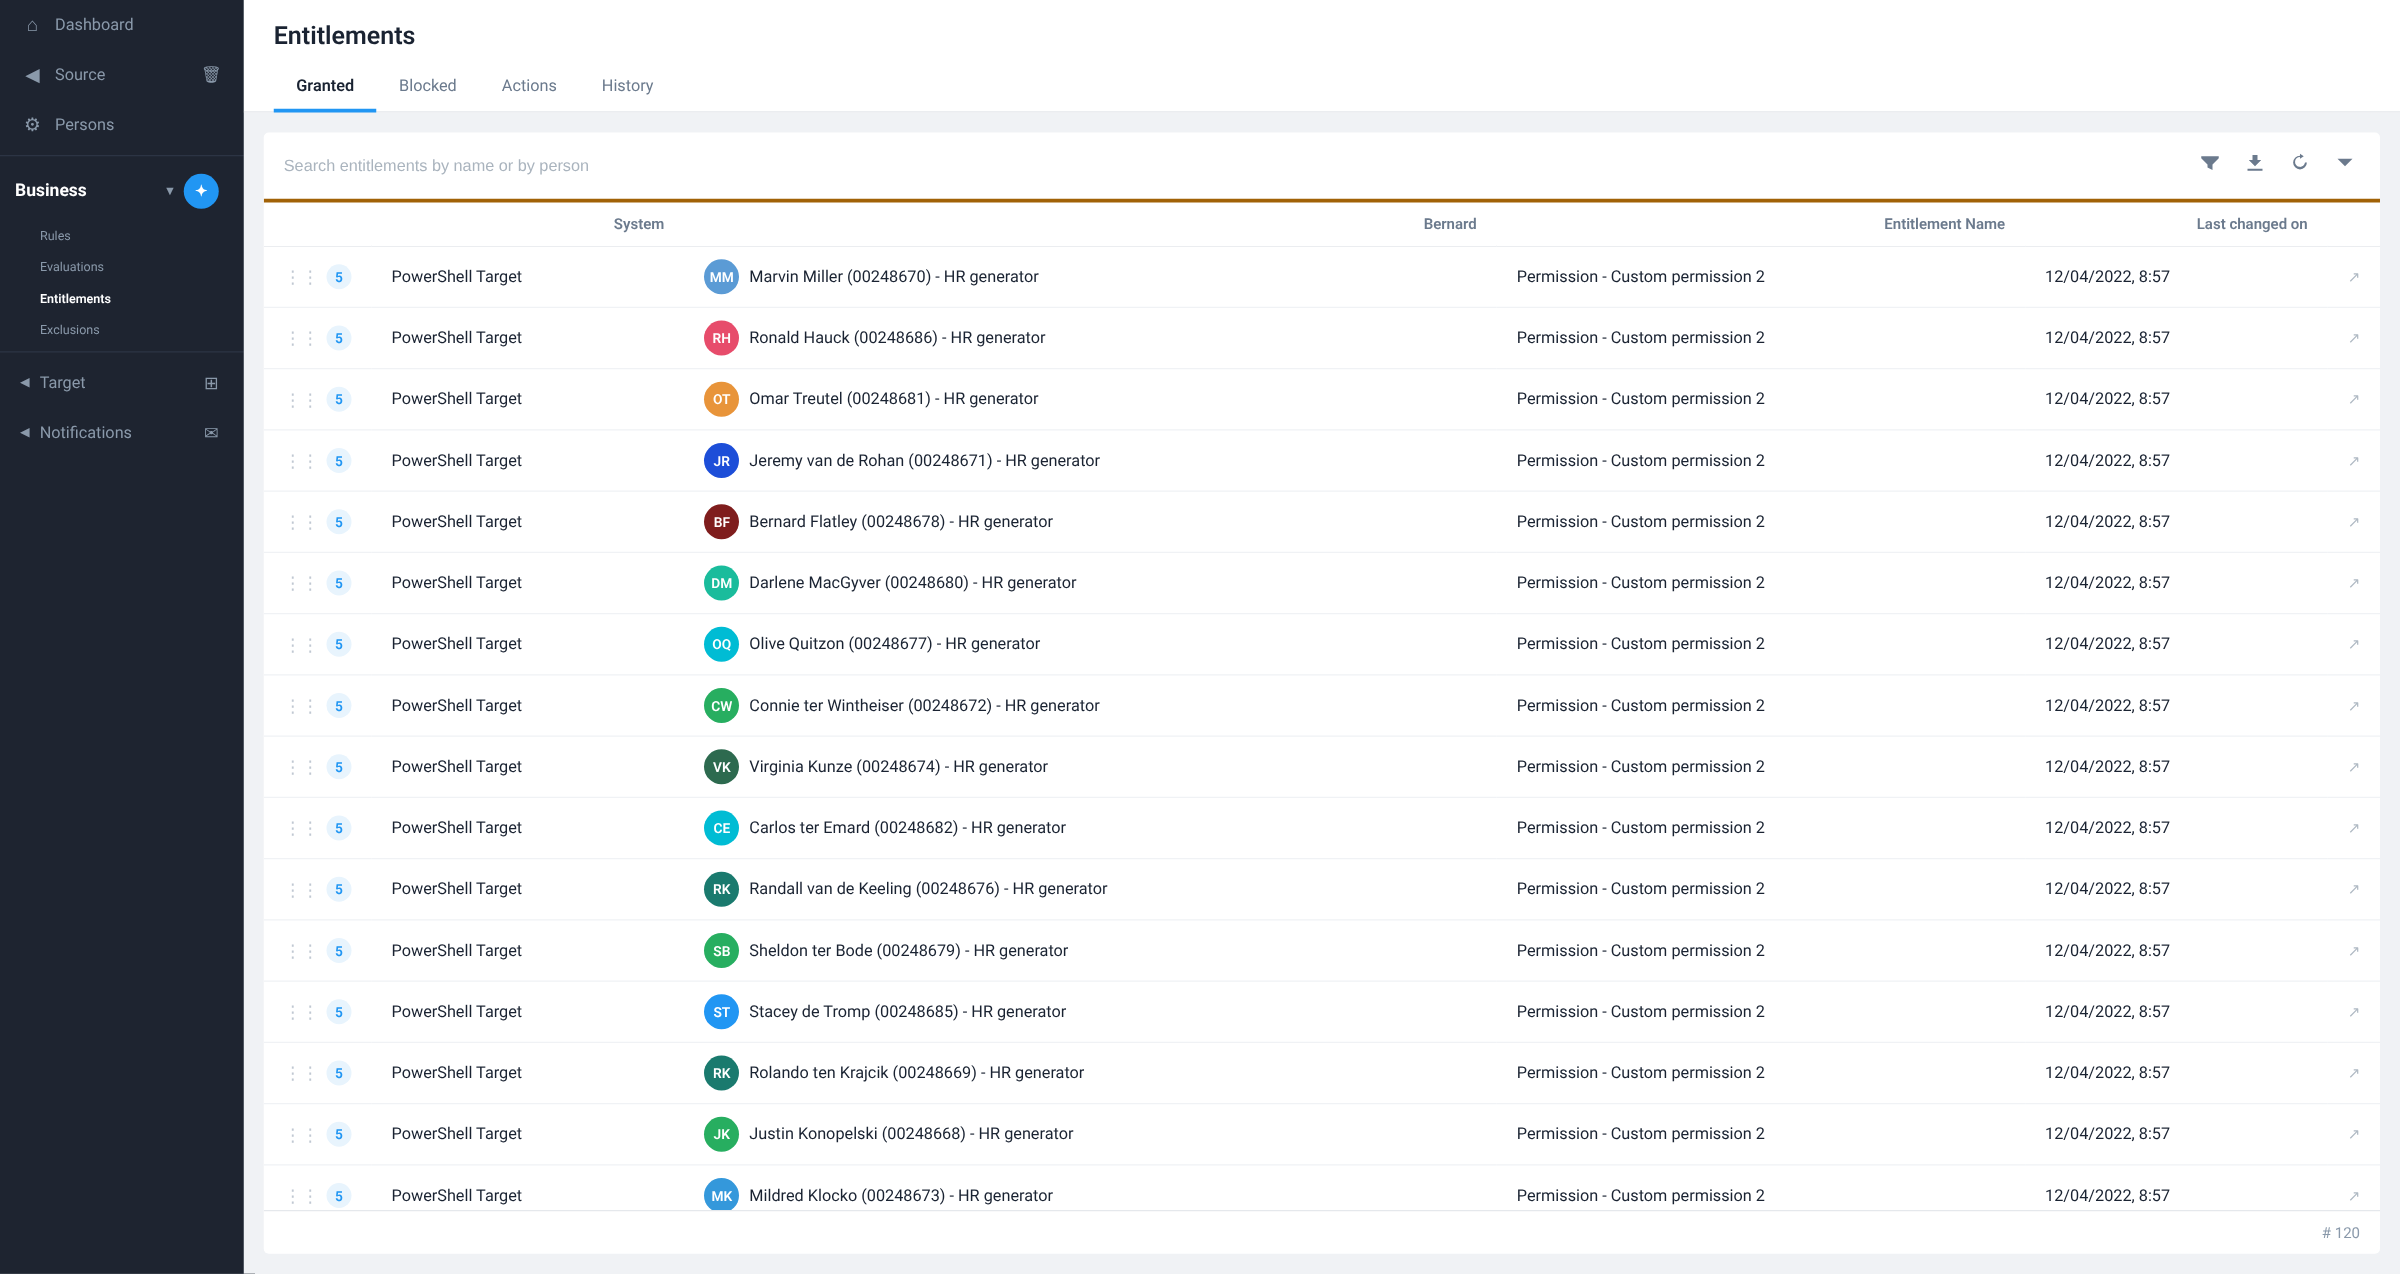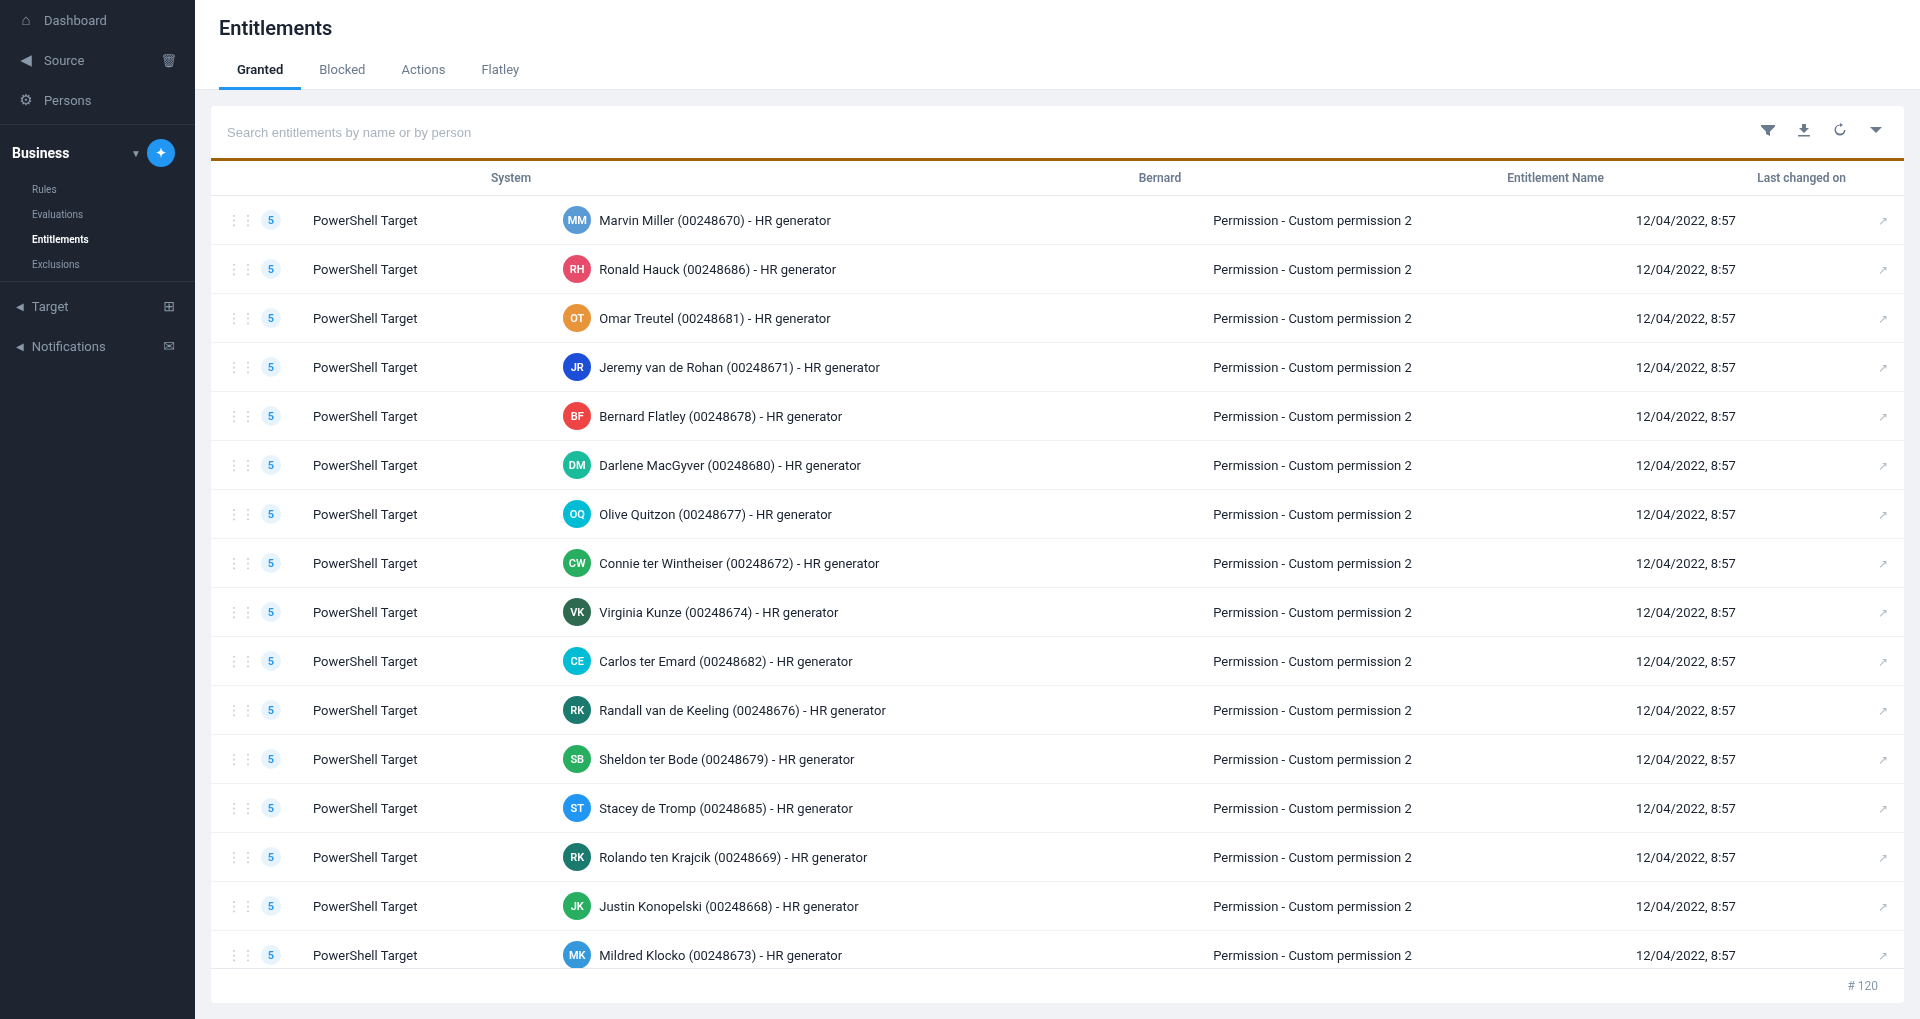--- a/index.html
+++ b/index.html
@@ -40,21 +40,21 @@
     table { width: 100%; border-collapse: collapse; }
     thead th { padding: 10px 16px; text-align: right; font-size: 12px; font-weight: 600; color: #6b7a8d; border-bottom: 1px solid #e5e8ec; position: sticky; top: 0; background: #fff; z-index: 1; }
     tbody tr { border-bottom: 1px solid #f0f2f5; }
     tbody td { padding: 10px 16px; font-size: 13px; color: #1a2332; vertical-align: middle; }
     .row-controls { display: flex; align-items: center; gap: 6px; }
     .drag-icon { color: #c0c8d2; font-size: 14px; cursor: grab; }
     .badge-5 { background: #e8f4fd; color: #2196f3; border-radius: 50%; width: 20px; height: 20px; display: flex; align-items: center; justify-content: center; font-size: 11px; font-weight: 600; }
     .avatar { width: 28px; height: 28px; border-radius: 50%; display: flex; align-items: center; justify-content: center; font-size: 11px; font-weight: 600; color: #fff; margin-right: 8px; flex-shrink: 0; }
     .person-cell { display: flex; align-items: center; }
     .external-link { color: #b0bac4; font-size: 12px; cursor: pointer; }
-    .table-footer { padding: 10px 26px; text-align: right; font-size: 12px; color: #8a99aa; border-top: 1px solid #e5e8ec; }
+    .table-footer { padding: 10px 16px; text-align: right; font-size: 12px; color: #8a99aa; border-top: 1px solid #e5e8ec; }
 
     
     .table-scroll::-webkit-scrollbar { width: 6px; }
     .table-scroll::-webkit-scrollbar-track { background: #f0f2f5; }
     .table-scroll::-webkit-scrollbar-thumb { background: #c0c8d2; border-radius: 3px; }
 
     
     .sidebar::-webkit-scrollbar { display: none; }
   </style>
 </head>
@@ -132,21 +132,21 @@
       <div class="tab active">
         <span>Granted</span>
       </div>
       <div class="tab">
         <span>Blocked</span>
       </div>
       <div class="tab">
         <span>Actions</span>
       </div>
       <div class="tab">
-        <span>Flatley</span>
+        <span>History</span>
       </div>
     </div>
   </div>
 
   <div class="table-container">
     <div class="table-toolbar">
       <input class="search-input" type="text" placeholder="Search entitlements by name or by person" style="">
       <div class="toolbar-actions">
         <button class="toolbar-btn" title="Filter">
           <svg width="16" height="16" viewBox="0 0 16 16" fill="currentColor">
@@ -275,21 +275,21 @@
             <tr>
     <td>
       <div class="row-controls">
         <span class="drag-icon">⋮⋮</span>
         <div class="badge-5">5</div>
       </div>
     </td>
     <td>PowerShell Target</td>
     <td>
       <div class="person-cell">
-        <div class="avatar" style="background:#ef4444;">BF</div>
+        <div class="avatar" style="background:#7f1d1d;">BF</div>
         <span>Bernard Flatley (00248678) - HR generator</span>
       </div>
     </td>
     <td>Permission - Custom permission 2</td>
     <td>12/04/2022, 8:57</td>
     <td>
       <span class="external-link">↗</span>
     </td>
   </tr>
             <tr>

